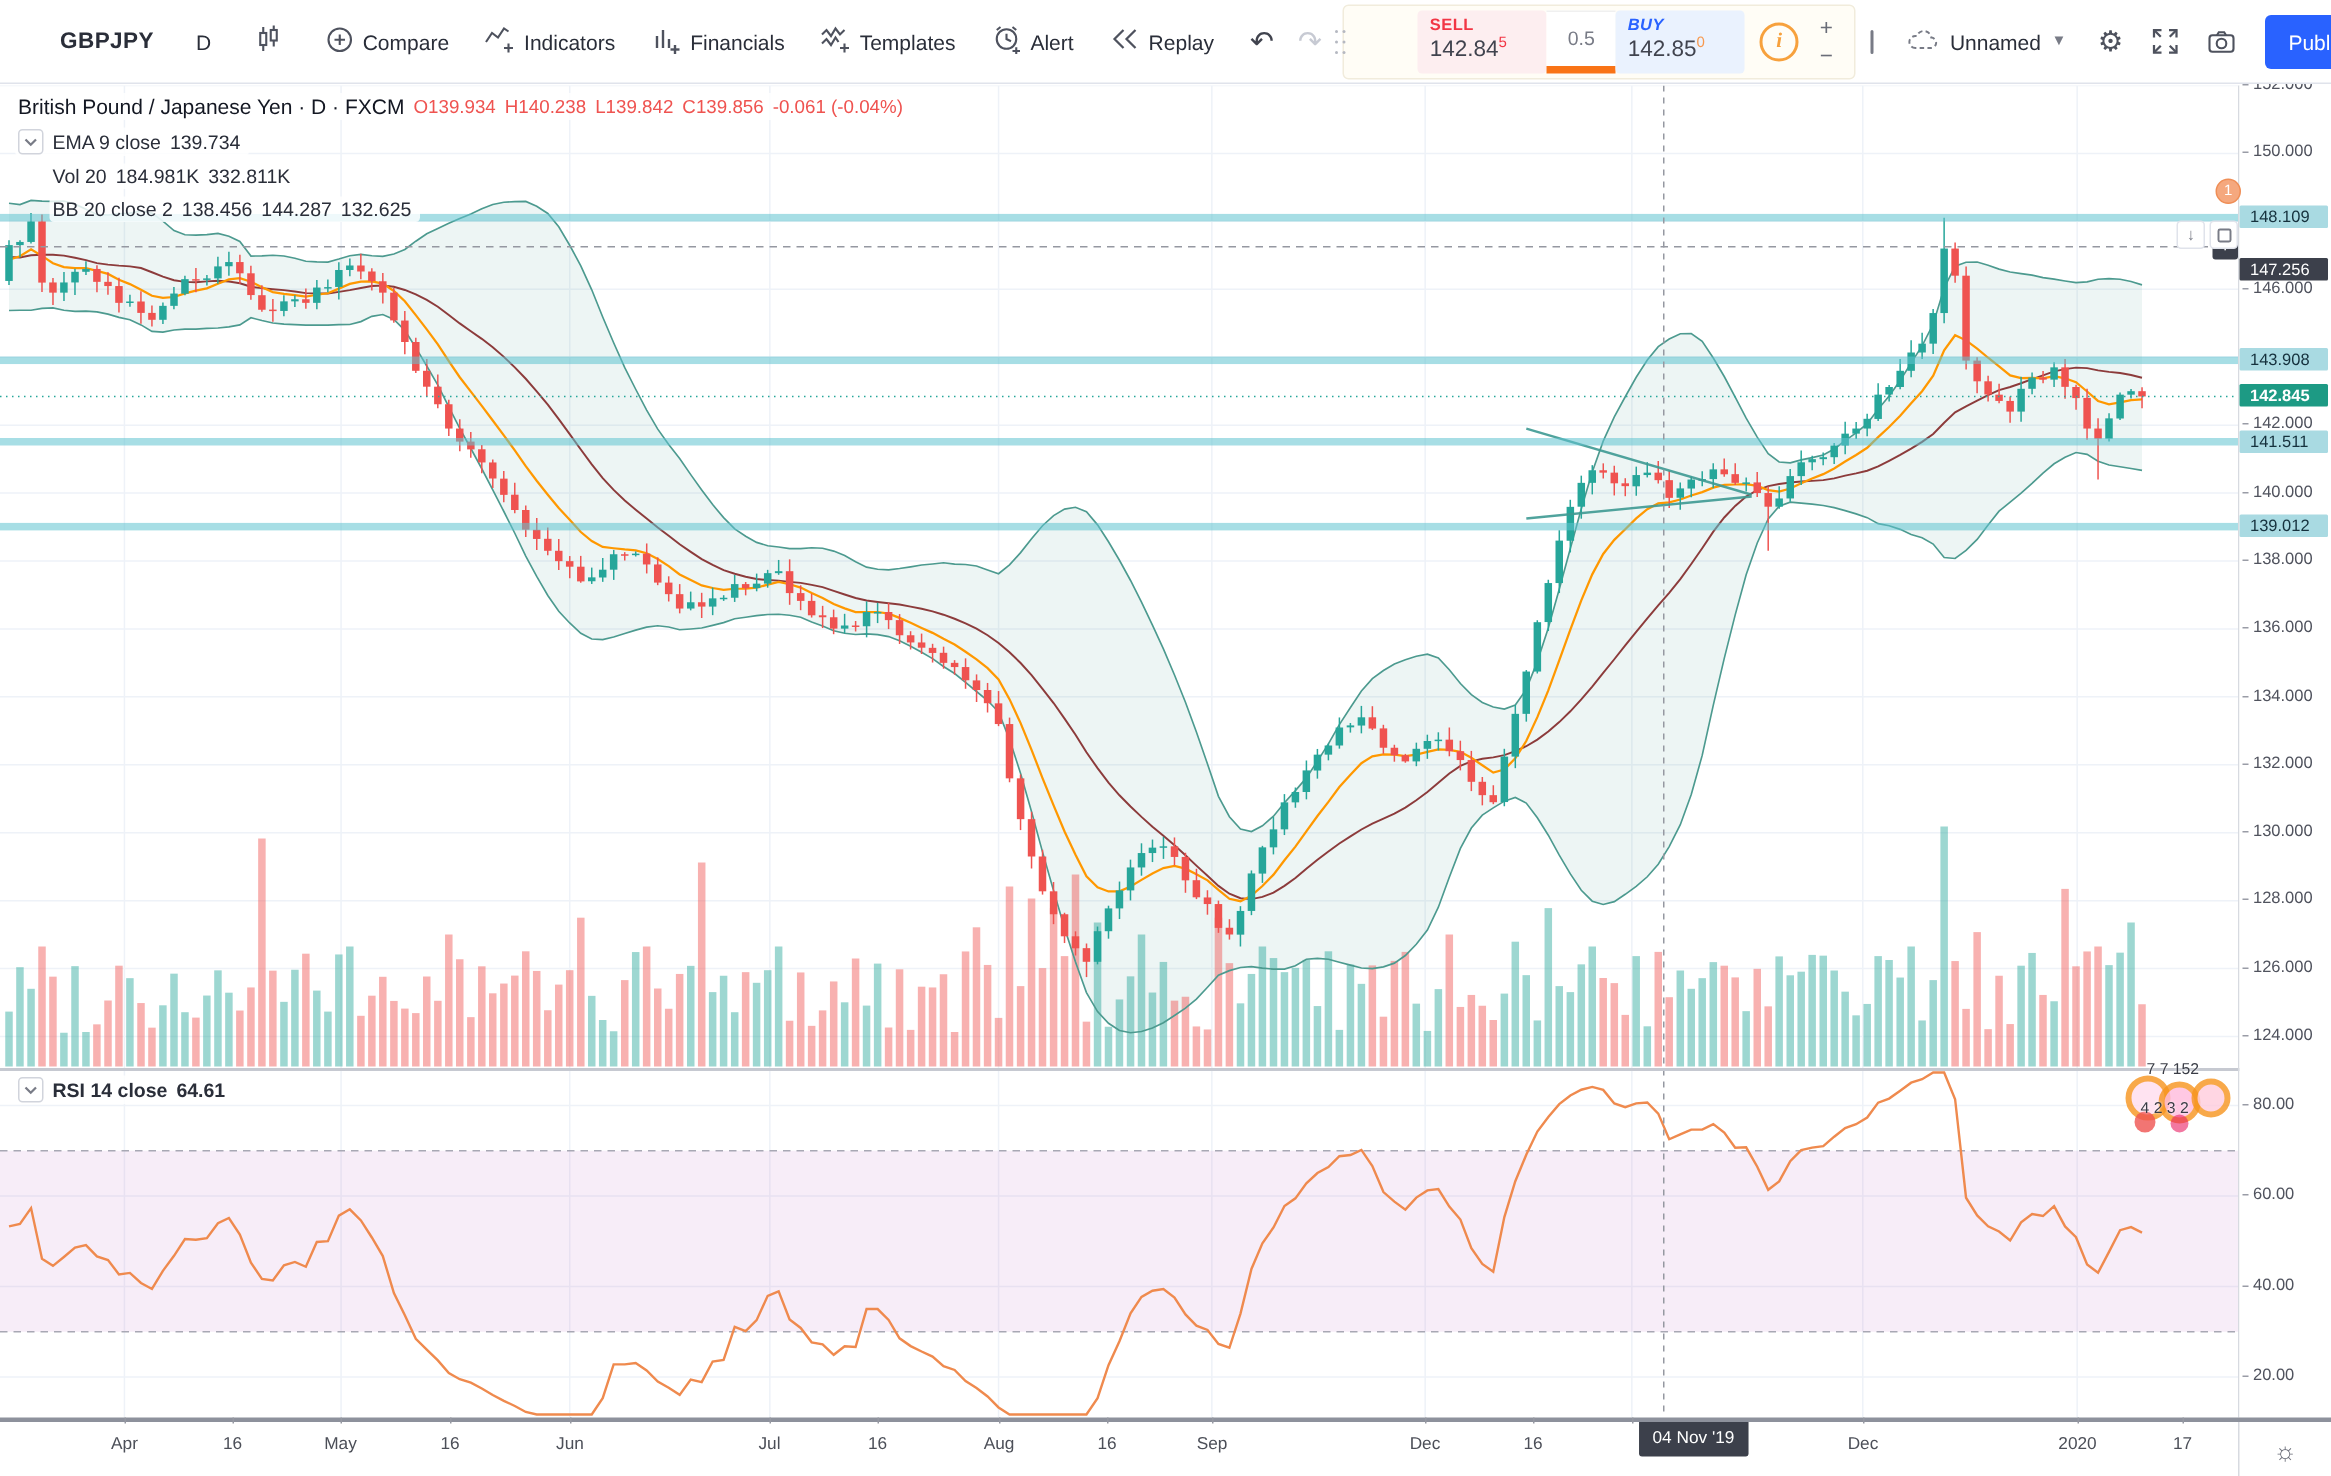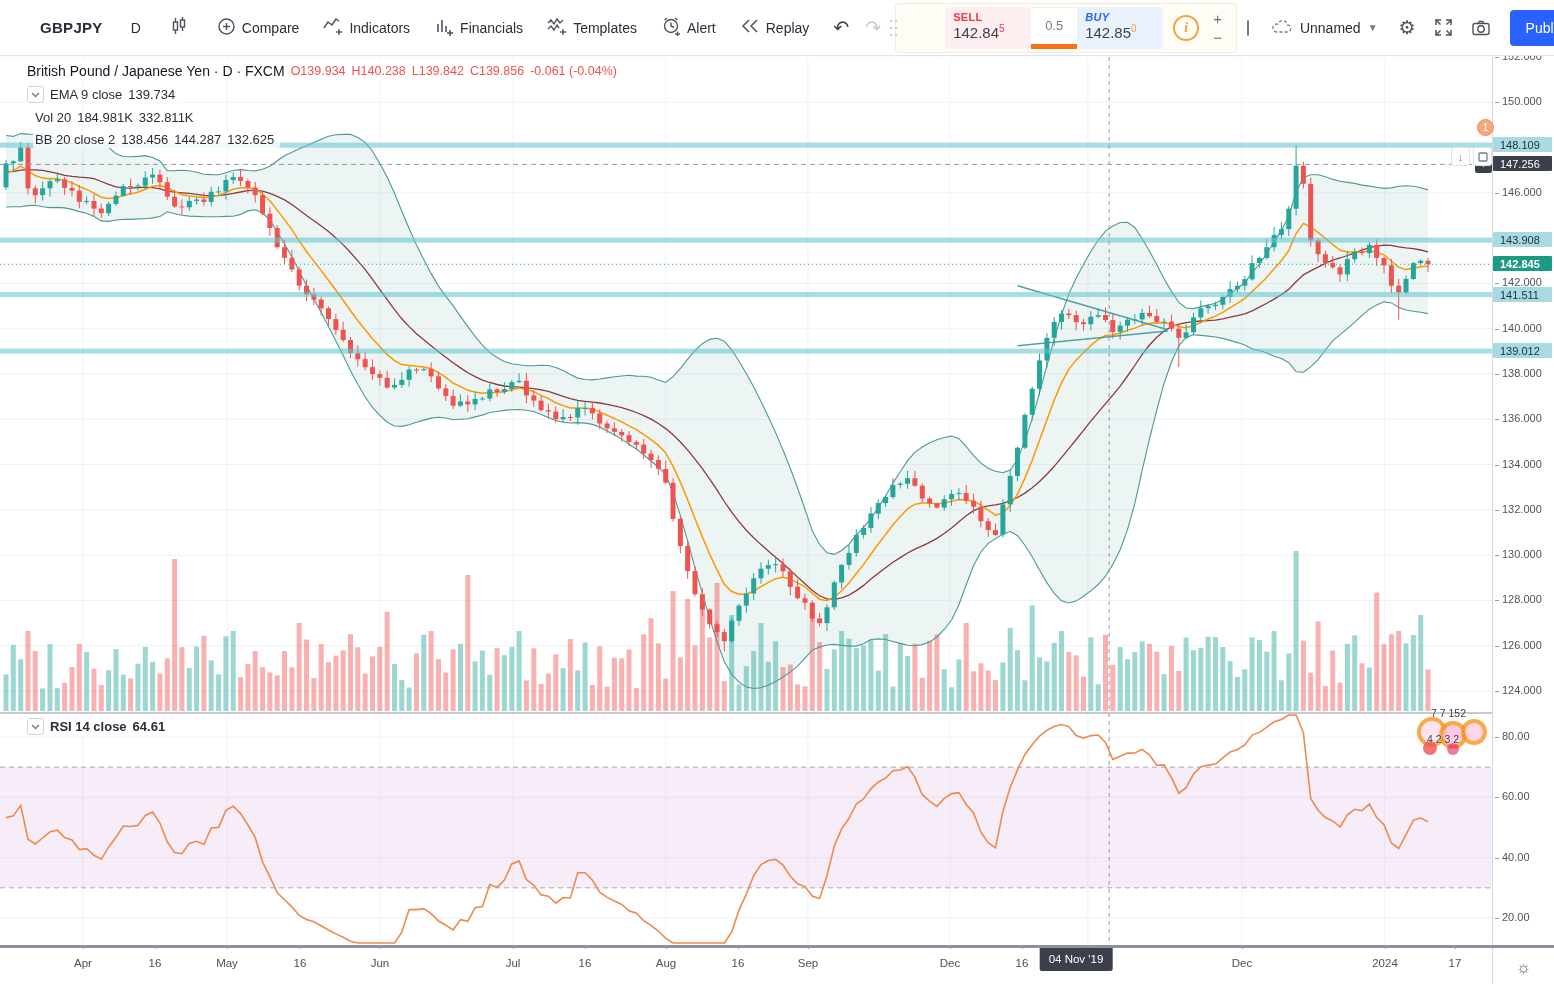--- a/index.html
+++ b/index.html
@@ -64,36 +64,36 @@
   
   .price-axis { position:absolute; left:1493px; top:57px; width:61px; height:888px;
     background:#fff; z-index:6; font-size:11px; color:#50535e; cursor:ns-resize; }
   .ptick { position:absolute; left:2px; white-space:nowrap; }
   .ptick i { display:inline-block; width:4px; height:1px; background:#999ca6; vertical-align:middle;
     margin-right:3px; }
   .plabel { position:absolute; left:0; width:59px; padding:1.5px 0 1.5px 7px; font-size:11px;
     border-radius:1px; white-space:nowrap; z-index:3;}
   .plabel.band { background:#a9dae2; color:#15313d; }
   .plabel.last { background:#1d9a84; color:#fff; font-weight:bold; z-index:4; }
-  .plabel.crosshair { background:#3c404b; color:#fff; z-index:4; }
+  .plabel.crosshair { background:#3c404b; color:#fff; z-index:4;margin-top:16px; }
   .axis-plus { position:absolute; left:-18px; top:156px; width:17px; height:17px; background:#3c404b;
     color:#fff; font-size:13px; line-height:15px; text-align:center; border-radius:2px; z-index:7; cursor:pointer;}
 
   
   .notif-badge { position:absolute; left:1477px; top:62px; width:17px; height:17px; border-radius:50%;
     background:#f5a87e; border:1px solid #ef8e56; color:#fff; font-size:10px; display:flex;
     align-items:center; justify-content:center; z-index:8; }
   .pane-btn { position:absolute; width:19px; height:19px; background:#fff; border:1px solid #e0e3eb;
     border-radius:3px; color:#787b86; font-size:11px; display:flex; align-items:center;
     justify-content:center; z-index:8; cursor:pointer; }
 
   
   .legend { position:absolute; left:10px; top:5px; z-index:20; }
   .lg-row { display:flex; align-items:center; gap:6px; margin-bottom:5px; width:fit-content;
-    background:rgba(255,255,255,.82); border-radius:3px; padding:1px 6px 1px 2px;margin-left:15px; }
+    background:rgba(255,255,255,.82); border-radius:3px; padding:1px 6px 1px 2px; }
   .lg-title { font-size:14px; color:#131722; }
   .lg-dim { color:#5d markets6b; }
   .lg-o { font-size:12.5px; }
   .red-v { color:#ef5350; } .orange-v { color:#f57c00; } .maroon-v { color:#8c3b3b; }
   .teal-v { color:#1b9584; }
   .lg-ind { font-size:13px; color:#2a2e39; }
   .lg-chevbtn { width:17px; height:17px; border:1px solid #d1d4dc; background:#fff; border-radius:3px;
     display:flex; align-items:center; justify-content:center; cursor:pointer; }
   .indent { margin-left:23px; }
   .rsi-legend { position:absolute; left:10px; top:660px; z-index:20;font-weight:bold; }
@@ -1037,21 +1037,21 @@
       <span class="tmark" style="left:738px"></span>
       <span class="ttick" style="left:808px">Sep</span>
       <span class="tmark" style="left:808px"></span>
       <span class="ttick" style="left:950px">Dec</span>
       <span class="tmark" style="left:950px"></span>
       <span class="ttick" style="left:1022px">16</span>
       <span class="tmark" style="left:1022px"></span>
       <span class="tmark" style="left:1088px"></span>
       <span class="ttick" style="left:1242px">Dec</span>
       <span class="tmark" style="left:1242px"></span>
-      <span class="ttick" style="left:1385px">2024</span>
+      <span class="ttick" style="left:1385px">2020</span>
       <span class="tmark" style="left:1385px"></span>
       <span class="ttick" style="left:1455px">17</span>
       <span class="tmark" style="left:1455px"></span>
-      <span class="tbadge" style="left:1076px">04 Nov '19</span>
+      <span class="tbadge" style="left:1129px">04 Nov '19</span>
     <div class="ta-corner">☼</div>
   </div>
 
 </div>
 
 </body></html>

